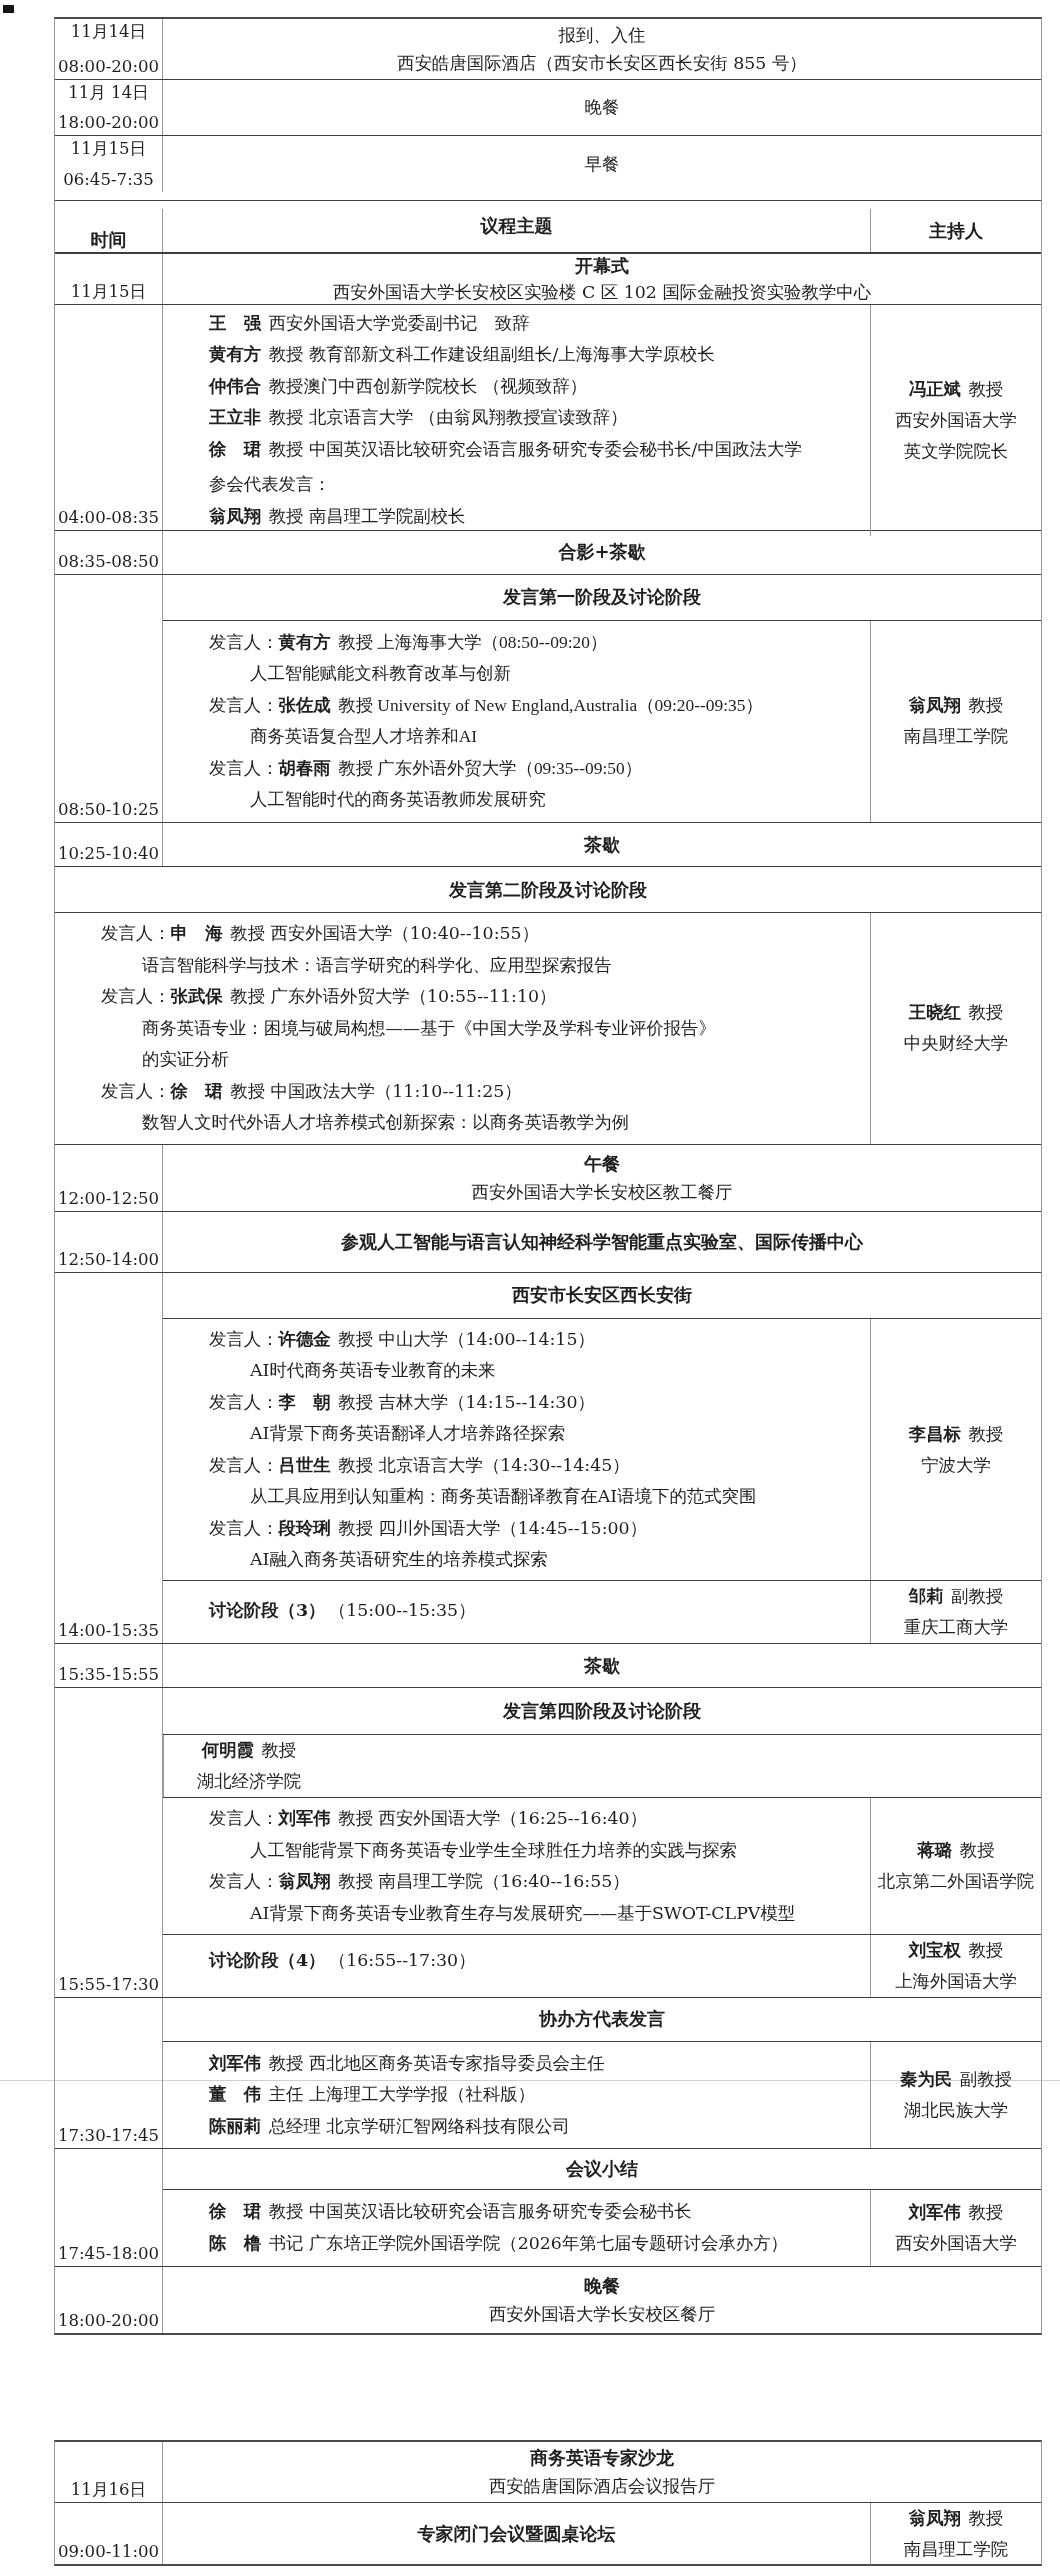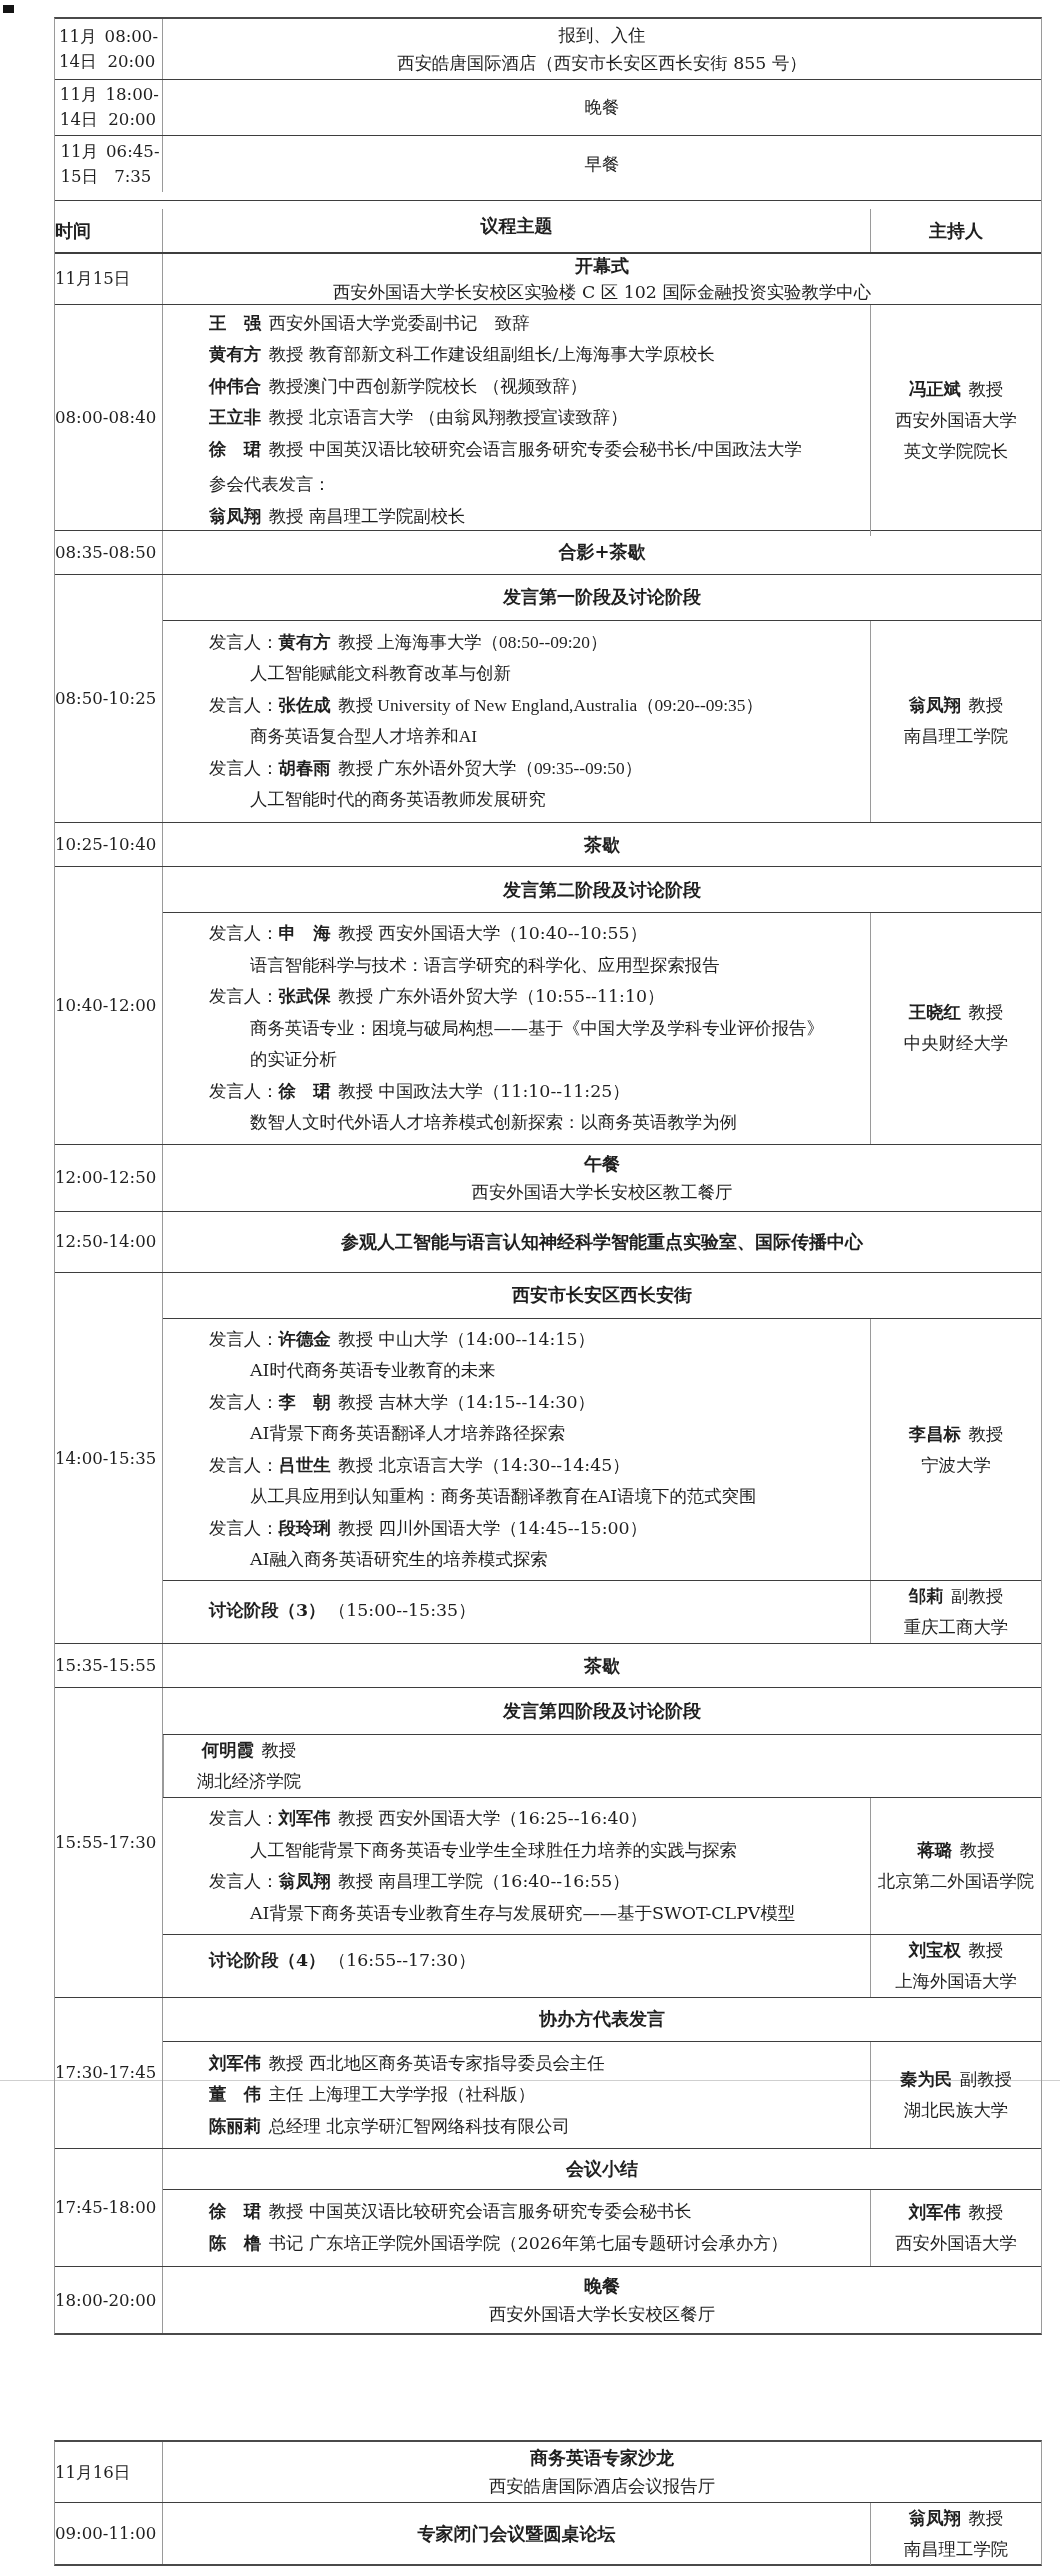--- a/index.html
+++ b/index.html
@@ -11,22 +11,22 @@
 
   .tbl{position:absolute;left:54px;width:988px;
        border-left:1.7px solid #9a9a9a;border-right:1.7px solid #9a9a9a;
        border-top:2.5px solid #4a4a4a;border-bottom:2.5px solid #4a4a4a;box-sizing:border-box;}
   .t1{top:16.6px;}
   .t2{top:2440px;}
 
   .row{display:flex;align-items:stretch;border-top:1.7px solid #3e3e3e;}
   .tbl .row:first-child{border-top:none;}
 
-  .tc{width:108px;flex:none;display:flex;align-items:center;
-      justify-content:flex-start;border-right:1.7px solid #9a9a9a;font-size:16.6px;
+  .tc{width:108px;flex:none;display:flex;flex-direction:column;align-items:center;
+      justify-content:flex-end;border-right:1.7px solid #9a9a9a;font-size:16.6px;
       text-align:center;line-height:25px;box-sizing:border-box;}
   .tc .gap{height:11.6px;}
   .full{flex:1;display:flex;flex-direction:column;align-items:center;justify-content:center;
         text-align:center;min-width:0;}
   .hc{width:171px;flex:none;border-left:1.7px solid #9a9a9a;display:flex;flex-direction:column;
       align-items:center;justify-content:center;text-align:center;line-height:31px;box-sizing:border-box;}
   .hname b{margin-right:7.5px;}
 
   .colwrap{flex:1;display:flex;flex-direction:column;min-width:0;}
   .band{border-bottom:1.7px solid #3e3e3e;display:flex;align-items:center;justify-content:center;
@@ -130,21 +130,21 @@
 
     <div class="row h-open">
       <div class="tc">11月15日</div>
       <div class="full lh31">
         <div class="b22">开幕式</div>
         <div>西安外国语大学长安校区实验楼 C 区 102 国际金融投资实验教学中心</div>
       </div>
     </div>
 
     <div class="row h-cer">
-      <div class="tc">08:00-08:40</div>
+      <div class="tc">04:00-08:35</div>
       <div class="colwrap">
         <div class="flexrow" style="flex:1">
           <div class="content">
             <div class="spline"><b class="nm">王　强</b><span>西安外国语大学党委副书记　致辞</span></div>
             <div class="spline"><b class="nm">黄有方</b><span>教授 教育部新文科工作建设组副组长/上海海事大学原校长</span></div>
             <div class="spline"><b class="nm">仲伟合</b><span>教授澳门中西创新学院校长 （视频致辞）</span></div>
             <div class="spline"><b class="nm">王立非</b><span>教授 北京语言大学 （由翁凤翔教授宣读致辞）</span></div>
             <div class="spline"><b class="nm">徐　珺</b><span>教授 中国英汉语比较研究会语言服务研究专委会秘书长/中国政法大学</span></div>
             <div class="spline mt6"><b class="nm"></b><span>参会代表发言：</span></div>
             <div class="spline"><b class="nm">翁凤翔</b><span>教授 南昌理工学院副校长</span></div>
@@ -185,21 +185,20 @@
         </div>
       </div>
     </div>
 
     <div class="row h-tea">
       <div class="tc">10:25-10:40</div>
       <div class="full b22">茶歇</div>
     </div>
 
     <div class="row">
-      <div class="tc">10:40-12:00</div>
       <div class="colwrap">
         <div class="band band-s">发言第二阶段及讨论阶段</div>
         <div class="flexrow">
           <div class="content cnt-s2">
             <div class="spline"><span>发言人：</span><b class="nm">申　海</b><span>教授 西安外国语大学（10:40--10:55）</span></div>
             <div class="ttl">语言智能科学与技术：语言学研究的科学化、应用型探索报告</div>
             <div class="spline"><span>发言人：</span><b class="nm">张武保</b><span>教授 广东外语外贸大学（10:55--11:10）</span></div>
             <div class="ttl">商务英语专业：困境与破局构想——基于《中国大学及学科专业评价报告》</div>
             <div class="ttl">的实证分析</div>
             <div class="spline"><span>发言人：</span><b class="nm">徐　珺</b><span>教授 中国政法大学（11:10--11:25）</span></div>

